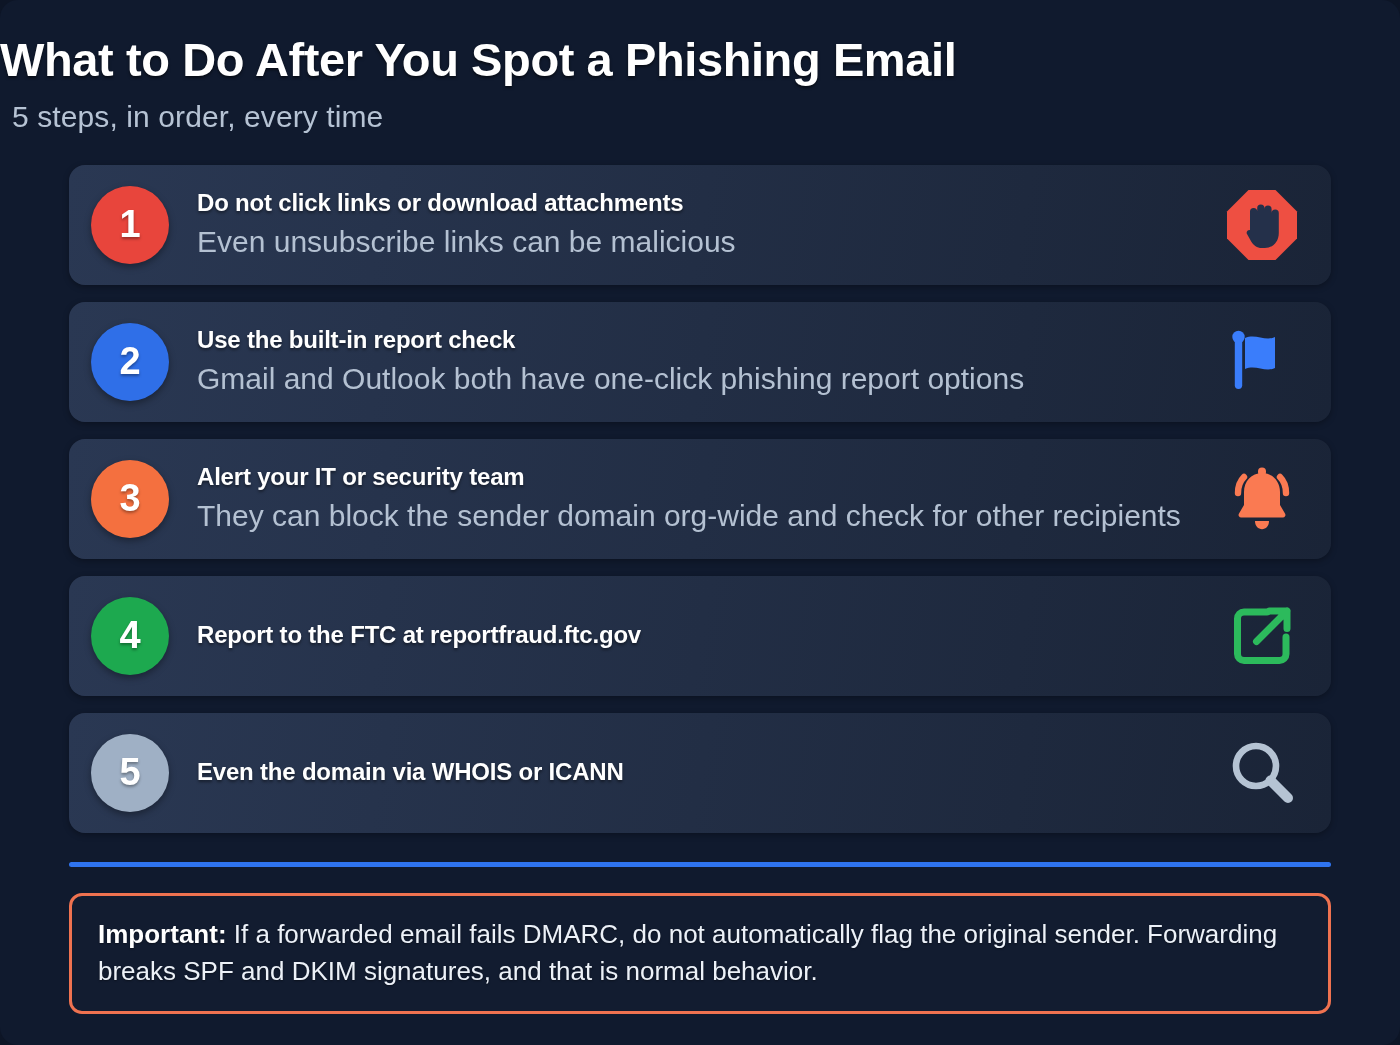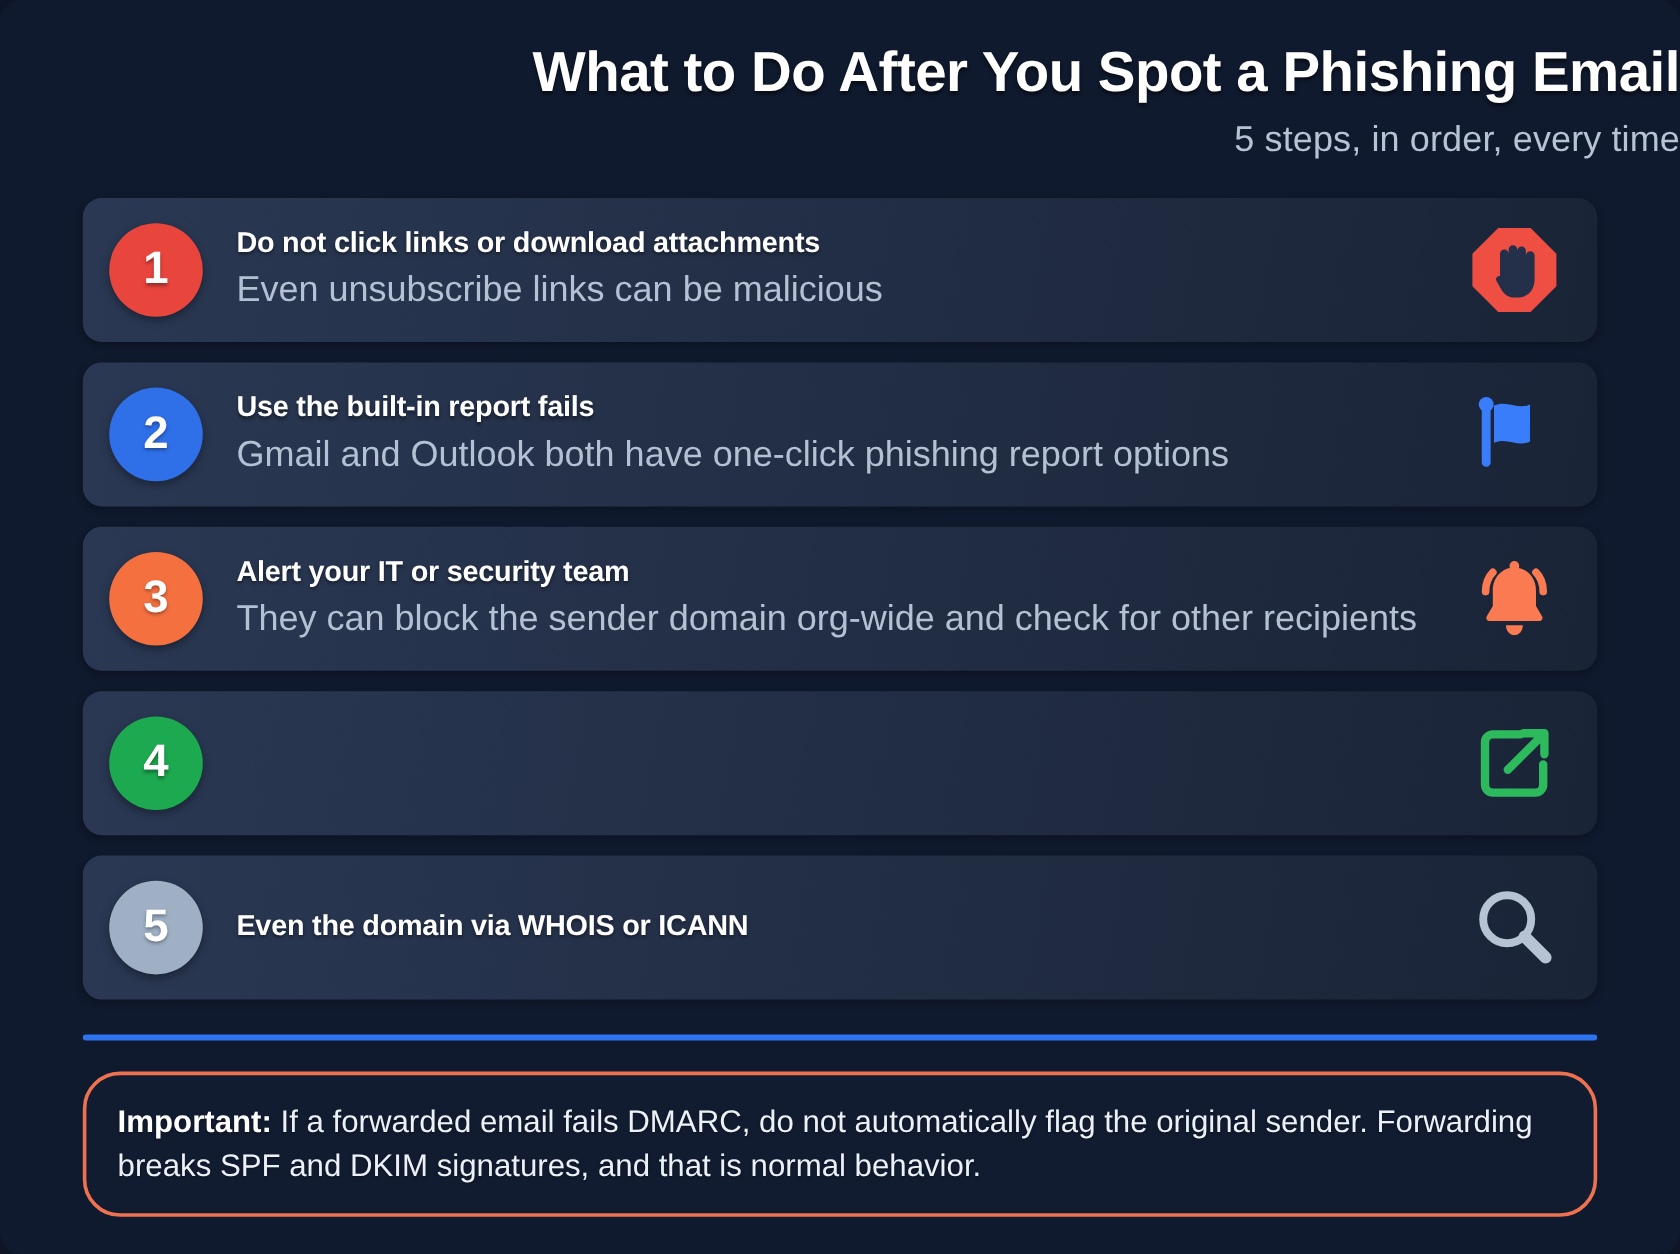--- a/index.html
+++ b/index.html
@@ -18,21 +18,21 @@
     width: 1400px;
     height: 1045px;
     background: #101a2e;
     border-radius: 18px;
     overflow: hidden;
     padding: 0;
   }
 
   
   .header {
-    text-align: right;
+    text-align: left;
     padding-top: 34px;
   }
   .title {
     font-size: 47px;
     font-weight: 700;
     color: #ffffff;
     letter-spacing: -0.4px;
     line-height: 1.12;
     text-shadow: 0 2px 3px rgba(0,0,0,0.55);
   }
@@ -165,21 +165,21 @@
         <svg width="78" height="78" viewBox="0 0 78 78">
           <polygon points="25.5,4 52.5,4 74,25.5 74,52.5 52.5,74 25.5,74 4,52.5 4,25.5" fill="#ee4f42"></polygon>
           <path d="M27 44 V25.5 a3.6 3.6 0 0 1 7.2 0 V22 a3.6 3.6 0 0 1 7.2 0 V23 a3.6 3.6 0 0 1 7.2 0 V27 a3.6 3.6 0 0 1 7.2 0 V47 c0 9-6 15-14 15 h-3 c-5 0-8-2.5-10.6-6.5 L24 48 c-1.6-2.6 2.3-5.6 4.2-3 Z" fill="#24304a"></path>
         </svg>
       </div>
     </div>
 
     <div class="step" style="background: linear-gradient(100deg, rgb(42, 56, 83) 0%, rgb(26, 36, 55) 100%);">
       <div class="badge" style="background: rgb(47, 111, 232);">2</div>
       <div class="step-text">
-        <div class="step-title">Use the built-in report fails</div>
+        <div class="step-title">Use the built-in report check</div>
         <div class="step-desc">Gmail and Outlook both have one-click phishing report options</div>
       </div>
       <div class="step-icon">
         <svg width="78" height="78" viewBox="0 0 78 78">
           <circle cx="15.5" cy="14" r="6.2" fill="#3a7dfb"></circle>
           <rect x="11.8" y="14" width="7.4" height="52" rx="3.7" fill="#3a7dfb"></rect>
           <path d="M22 15 c11-5 20 4 30-1 v31 c-10 5-19-4-30 1 Z" fill="#3a7dfb"></path>
         </svg>
       </div>
     </div>
@@ -197,20 +197,21 @@
           <path d="M32 61 h14 c0 5-3.2 8.2-7 8.2 S32 66 32 61 Z" fill="#fa7a52"></path>
           <path d="M15 33 c0-7 2.5-12.5 6-16" stroke="#fa7a52" stroke-width="6.4" fill="none" stroke-linecap="round"></path>
           <path d="M63 33 c0-7-2.5-12.5-6-16" stroke="#fa7a52" stroke-width="6.4" fill="none" stroke-linecap="round"></path>
         </svg>
       </div>
     </div>
 
     <div class="step" style="background: linear-gradient(100deg, rgb(42, 56, 83) 0%, rgb(26, 36, 55) 100%);">
       <div class="badge" style="background: rgb(29, 169, 79);">4</div>
       <div class="step-text">
+        <div class="step-title">Report to the FTC at reportfraud.ftc.gov</div>
       </div>
       <div class="step-icon">
         <svg width="78" height="78" viewBox="0 0 78 78">
           <path d="M44 15 H21 a6.5 6.5 0 0 0-6.5 6.5 V57 a6.5 6.5 0 0 0 6.5 6.5 H56.5 a6.5 6.5 0 0 0 6.5-6.5 V40" stroke="#2cba5c" stroke-width="7" fill="none" stroke-linecap="round" stroke-linejoin="round"></path>
           <path d="M64 14 H46.5 M64 14 V31.5 M64 14 L33.5 44.5" stroke="#2cba5c" stroke-width="7" fill="none" stroke-linecap="round" stroke-linejoin="round"></path>
         </svg>
       </div>
     </div>
 
     <div class="step" style="background: linear-gradient(100deg, rgb(42, 56, 83) 0%, rgb(26, 36, 55) 100%);">
@@ -223,17 +224,17 @@
           <circle cx="33" cy="32" r="20" stroke="#b5c3d3" stroke-width="6.6" fill="none"></circle>
           <path d="M47.5 46.5 L65 64" stroke="#b5c3d3" stroke-width="10" fill="none" stroke-linecap="round"></path>
         </svg>
       </div>
     </div>
 
   </div>
 
   <div class="divider" style="background: rgb(47, 116, 239);"></div>
 
-  <div class="callout" style="border-color: rgb(239, 114, 80); border-radius: 31px;">
+  <div class="callout" style="border-color: rgb(239, 114, 80);">
     <div class="callout-text"><b>Important:</b><span> If a forwarded email fails DMARC, do not automatically flag the original sender. Forwarding breaks SPF and DKIM signatures, and that is normal behavior.</span></div>
   </div>
 
 </div>
 
 </body></html>

